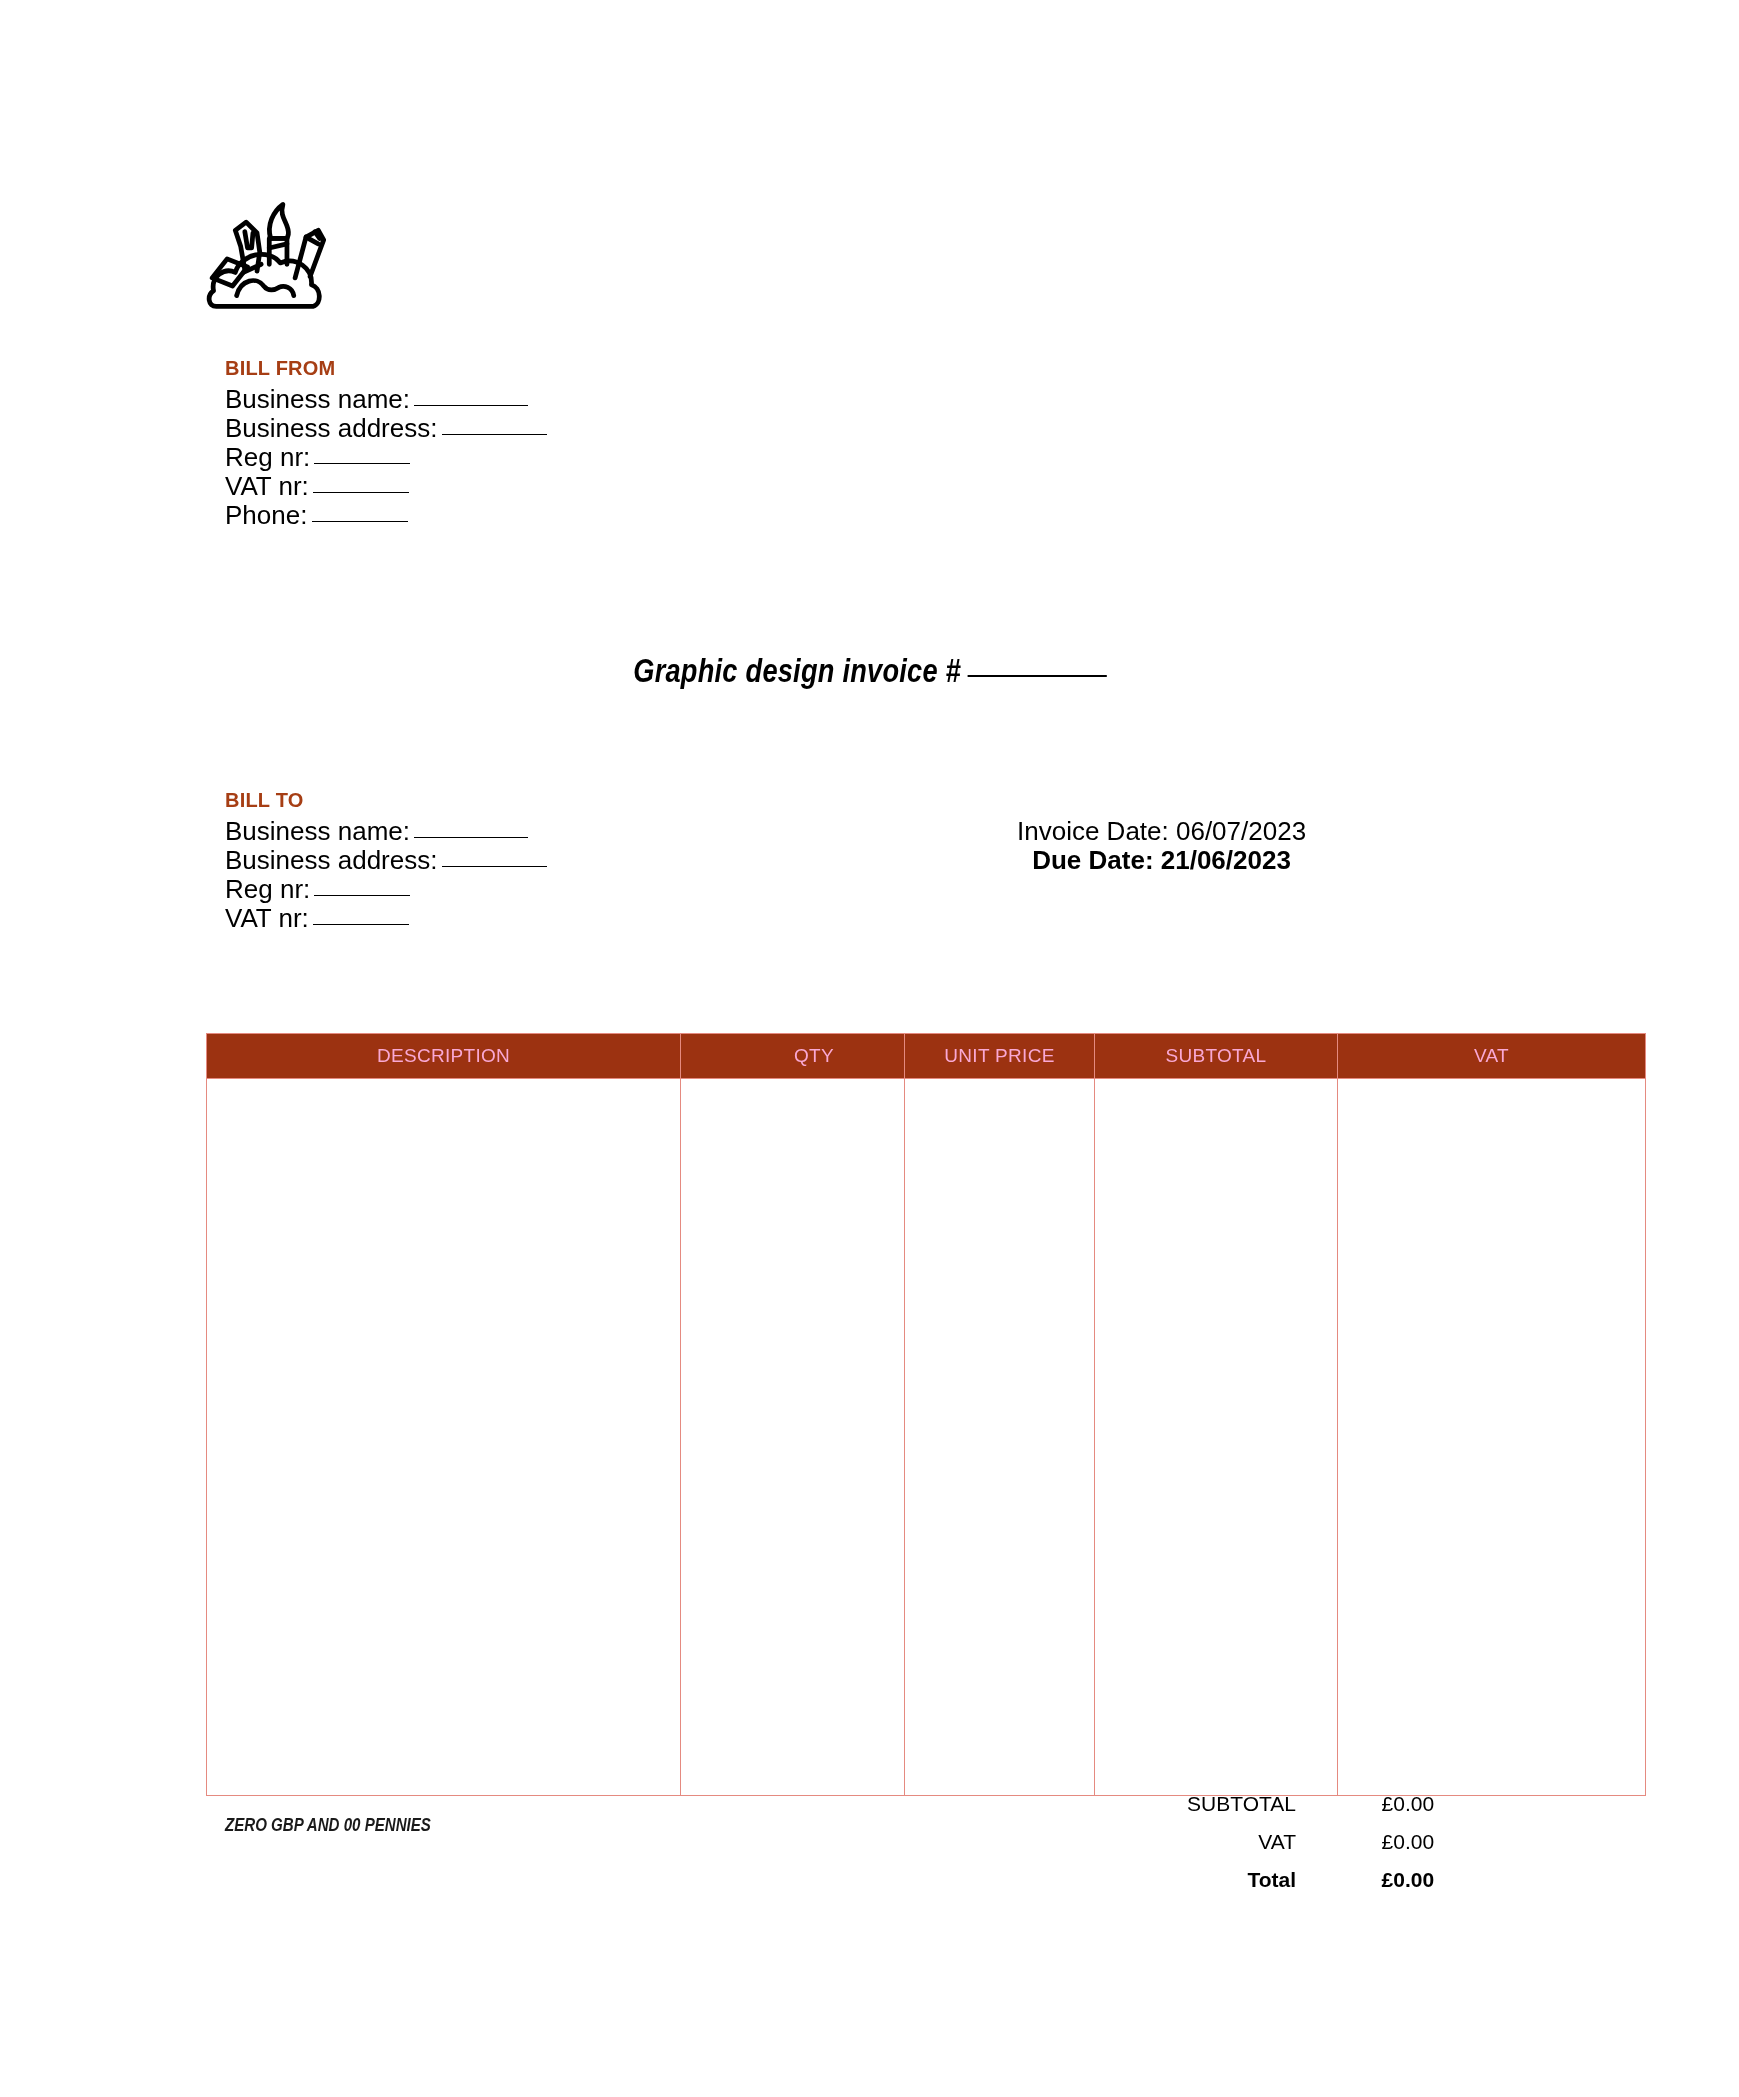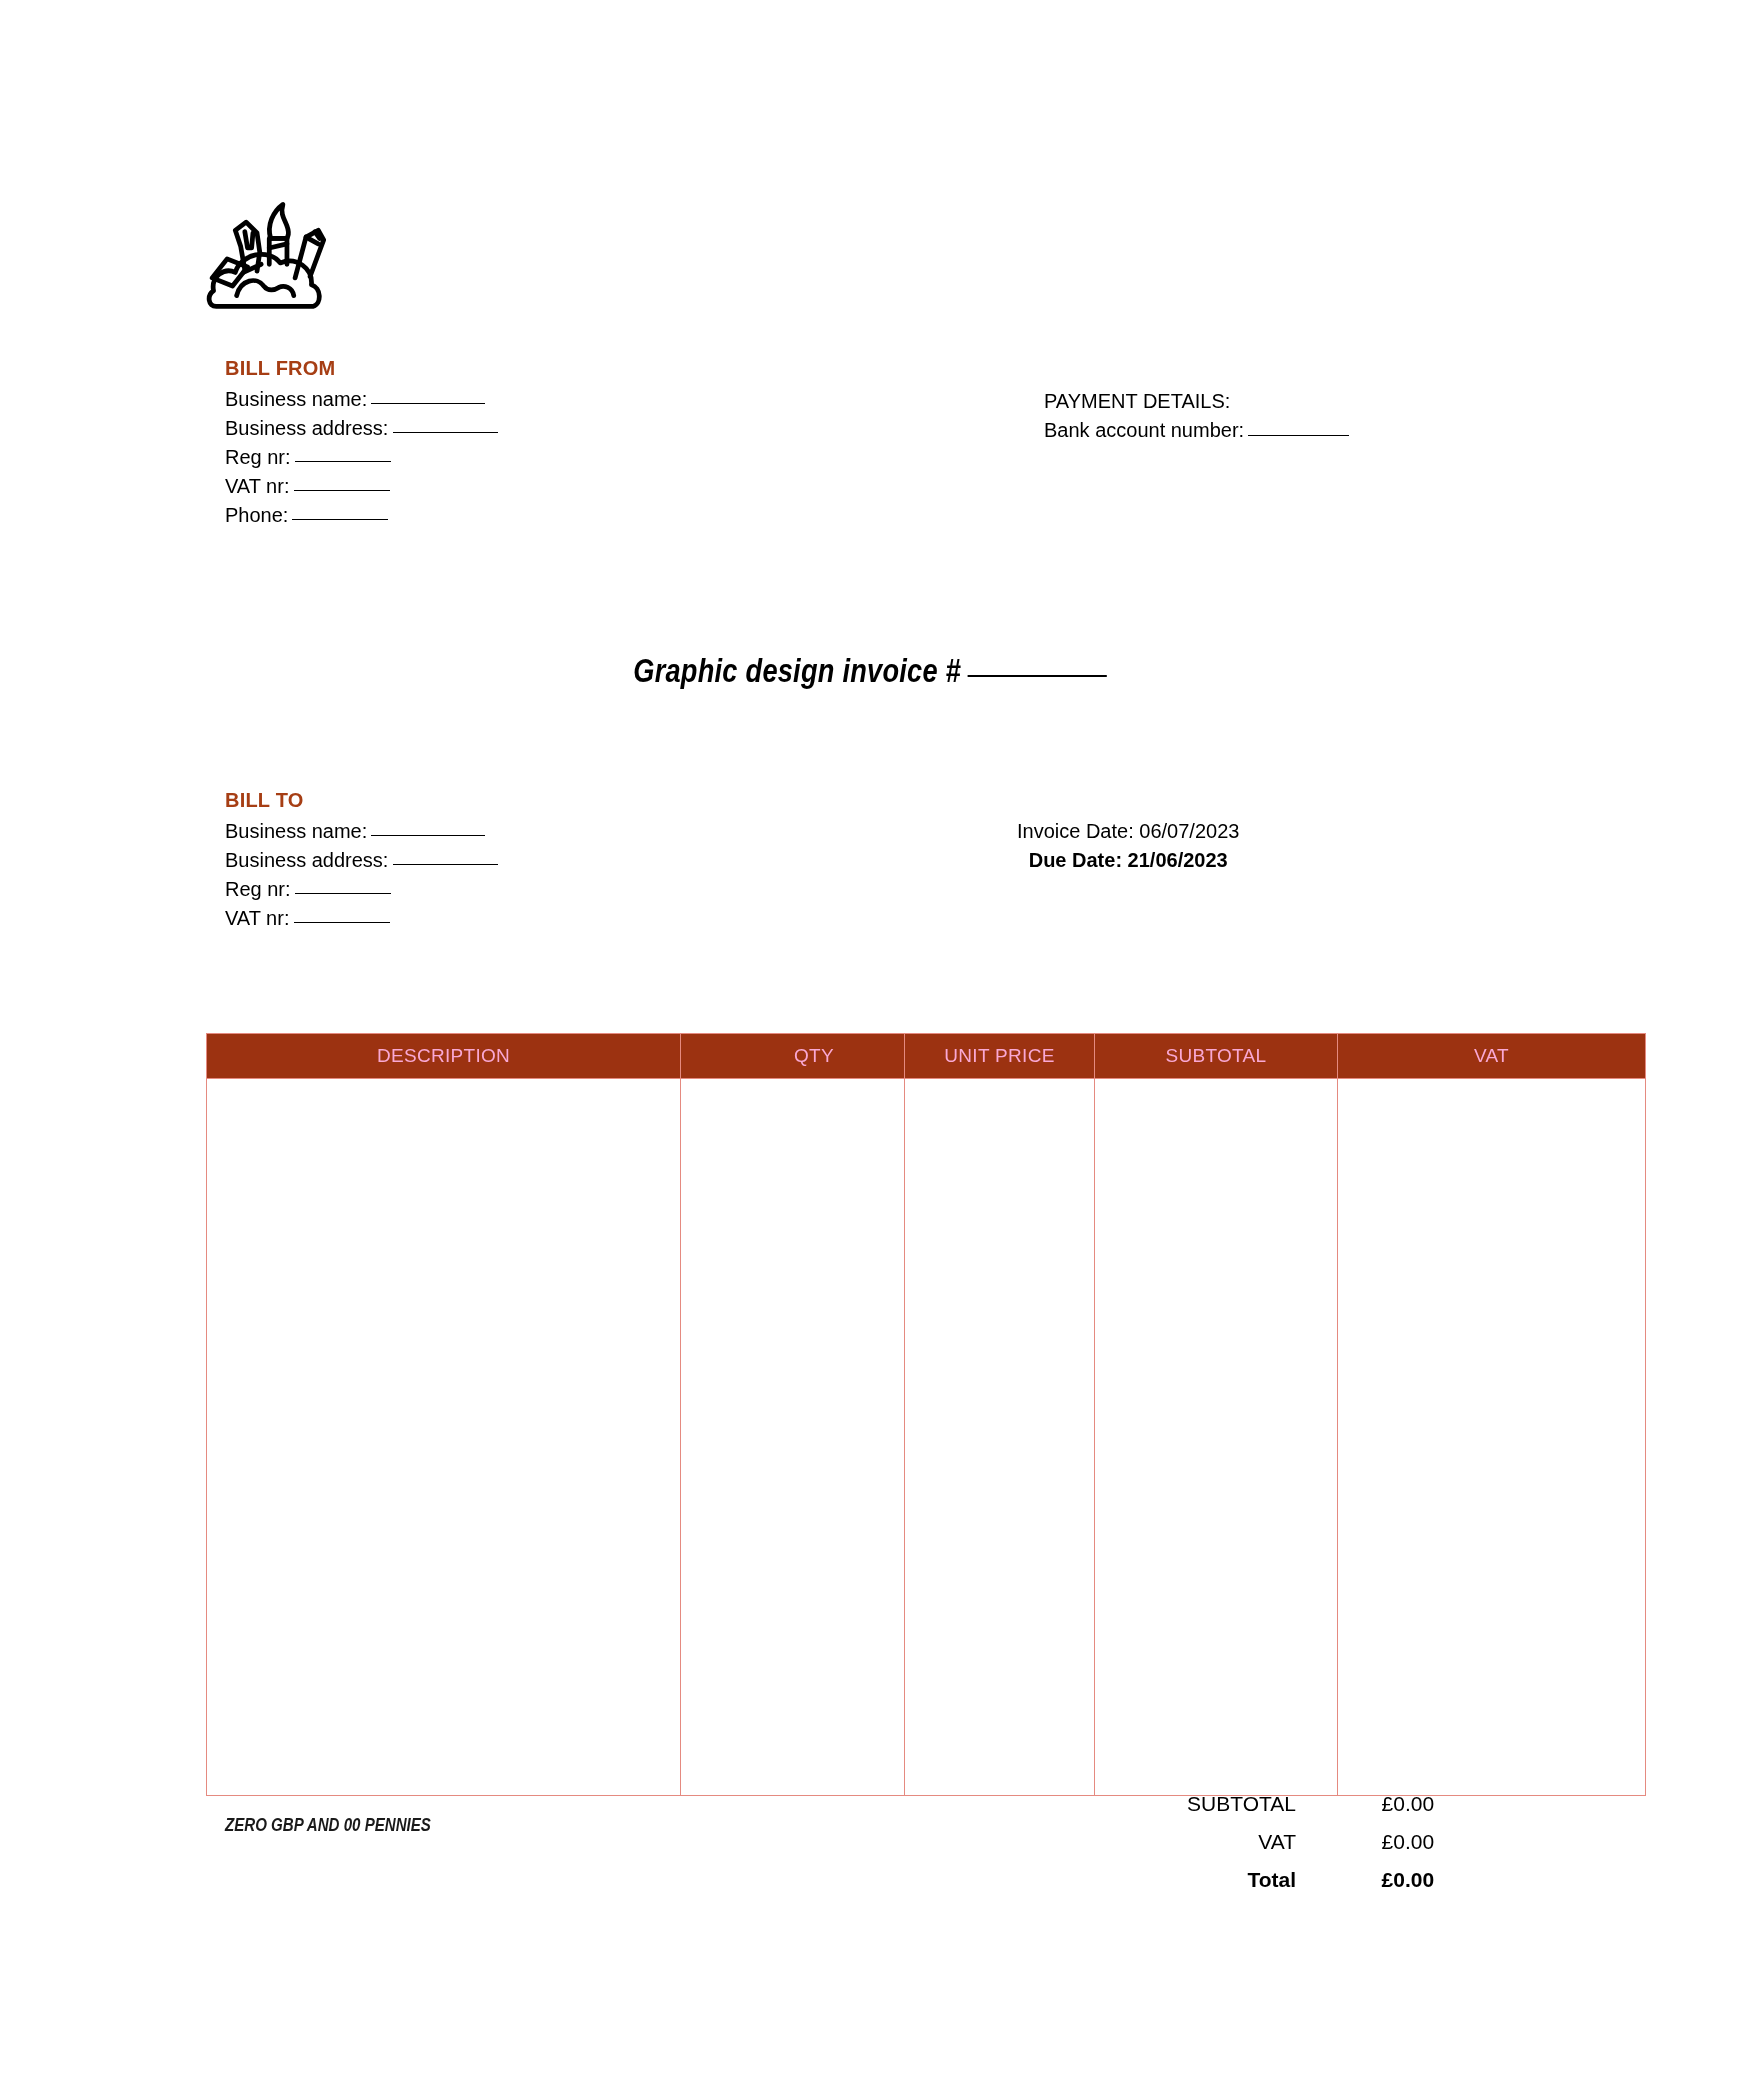--- a/index.html
+++ b/index.html
@@ -33,21 +33,21 @@
   .block { position: absolute; }
 
   .section-head {
     font-size: 20px;
     font-weight: bold;
     letter-spacing: 0.2px;
     line-height: 1.15;
     white-space: nowrap;
   }
   .field-line {
-    font-size: 20px;
+    font-size: 26px;
     line-height: 29px;
     white-space: nowrap;
     color: #000;
   }
   .field-line .rule {
     display: inline-block;
     border-bottom: 1.7px solid #000;
     vertical-align: 1.4px;
     margin-left: 4.1px;
   }
@@ -196,26 +196,20 @@
     <div class="section-head" style="color:#A63E14">BILL FROM</div>
     <div id="bill-from-fields">
         <div class="field-line"><span>Business name:</span><span class="rule" style="width: 114px;"></span></div>
         <div class="field-line"><span>Business address:</span><span class="rule" style="width: 105px;"></span></div>
         <div class="field-line"><span>Reg nr:</span><span class="rule" style="width: 96px;"></span></div>
         <div class="field-line"><span>VAT nr:</span><span class="rule" style="width: 96px;"></span></div>
         <div class="field-line"><span>Phone:</span><span class="rule" style="width: 96px;"></span></div>
       </div>
   </div>
 
-  <div class="block" id="payment-block">
-    <div class="field-line">PAYMENT DETAILS:</div>
-    <div id="payment-fields">
-        <div class="field-line"><span>Bank account number:</span><span class="rule" style="width: 101px;"></span></div>
-      </div>
-  </div>
 
   <div id="invoice-title">
     <span>Graphic design invoice #</span><span class="rule"></span>
   </div>
 
   <div class="block" id="bill-to-block">
     <div class="section-head" style="color:#A63E14">BILL TO</div>
     <div id="bill-to-fields">
         <div class="field-line"><span>Business name:</span><span class="rule" style="width: 114px;"></span></div>
         <div class="field-line"><span>Business address:</span><span class="rule" style="width: 105px;"></span></div>

